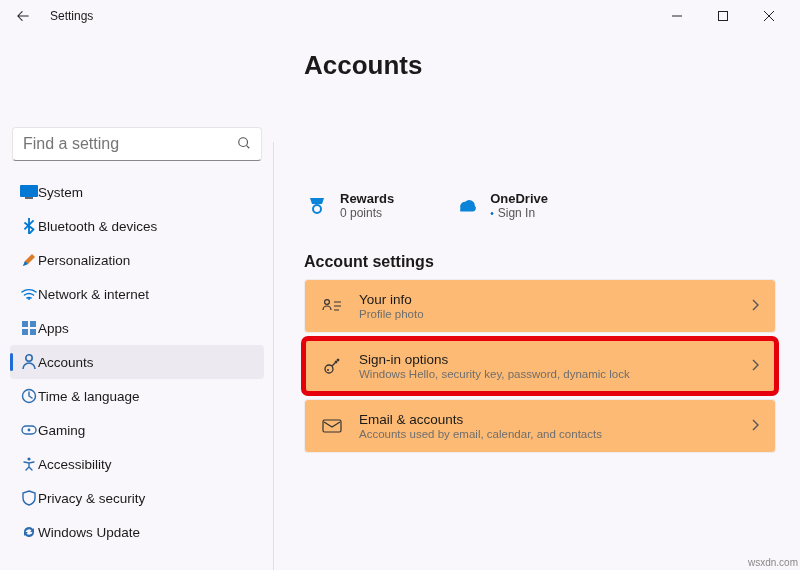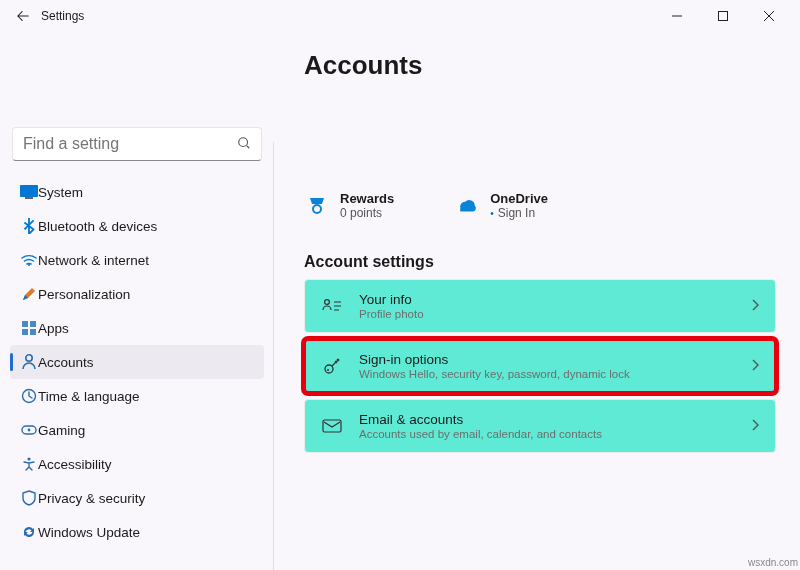--- a/index.html
+++ b/index.html
@@ -17,21 +17,21 @@
     display: flex;
     align-items: center;
     padding: 0 8px;
   }
   .titlebar .back {
     width: 30px; height: 30px;
     display: flex; align-items: center; justify-content: center;
     cursor: default;
   }
   .titlebar .title {
-    margin-left: 3px;
+    margin-left: 12px;
     font-size: 12px;
   }
   .titlebar .spacer { flex: 1; }
   .winbtn {
     width: 46px; height: 32px;
     display: flex; align-items: center; justify-content: center;
   }
   .container {
     display: flex;
     height: calc(100% - 32px);
@@ -103,21 +103,21 @@
   .card {
     display:flex; align-items:center; gap:10px;
   }
   .card .ci { width:26px; display:flex; justify-content:center; }
   .card .ct .t1 { font-size:13px; font-weight:600; }
   .card .ct .t2 { font-size:12px; color:#555; }
   .section-heading {
     font-size: 16px; font-weight:600; margin-bottom:8px;
   }
   .list-card {
-    background:#5eead4;
+    background:#fdba74;
     border:1px solid #ececec;
     border-radius:4px;
     height:54px;
     display:flex; align-items:center;
     padding:0 16px;
     margin-bottom:6px;
     gap:16px;
   }
   .list-card .lc-icon {
     width:22px; display:flex; justify-content:center; color:#333;
@@ -187,35 +187,35 @@
       <div class="nav-item">
         <span class="nav-icon">
             <svg width="14" height="16" viewBox="0 0 10 14">
               <path d="M5 0v14l4-4-8-6m8-2L1 10" stroke="#0078d4" stroke-width="1.6" fill="none" stroke-linejoin="round"></path>
             </svg>
           </span>
         <span class="nav-label">Bluetooth &amp; devices</span>
       </div>
       <div class="nav-item">
         <span class="nav-icon">
+            <svg width="16" height="16" viewBox="0 0 16 16">
+              <path d="M2 14l2-5 7-7 3 3-7 7z" fill="#d97b29"></path>
+              <path d="M2 14l2-5 3 3z" fill="#0078d4"></path>
+            </svg>
+          </span>
+        <span class="nav-label">Personalization</span>
+      </div>
+      <div class="nav-item">
+        <span class="nav-icon">
             <svg width="16" height="12" viewBox="0 0 16 12">
               <path d="M1 4a12 12 0 0114 0M3.5 7a8 8 0 019 0M6 10a4 4 0 014 0" stroke="#0078d4" stroke-width="1.5" fill="none" stroke-linecap="round"></path>
               <circle cx="8" cy="11" r="1" fill="#0078d4"></circle>
             </svg>
           </span>
         <span class="nav-label">Network &amp; internet</span>
-      </div>
-      <div class="nav-item">
-        <span class="nav-icon">
-            <svg width="16" height="16" viewBox="0 0 16 16">
-              <path d="M2 14l2-5 7-7 3 3-7 7z" fill="#d97b29"></path>
-              <path d="M2 14l2-5 3 3z" fill="#0078d4"></path>
-            </svg>
-          </span>
-        <span class="nav-label">Personalization</span>
       </div>
       <div class="nav-item">
         <span class="nav-icon">
             <svg width="14" height="14" viewBox="0 0 14 14">
               <rect x="0" y="0" width="6" height="6" fill="#4a88c7"></rect>
               <rect x="8" y="0" width="6" height="6" fill="#4a88c7"></rect>
               <rect x="0" y="8" width="6" height="6" fill="#4a88c7"></rect>
               <rect x="8" y="8" width="6" height="6" fill="#4a88c7"></rect>
             </svg>
           </span>

